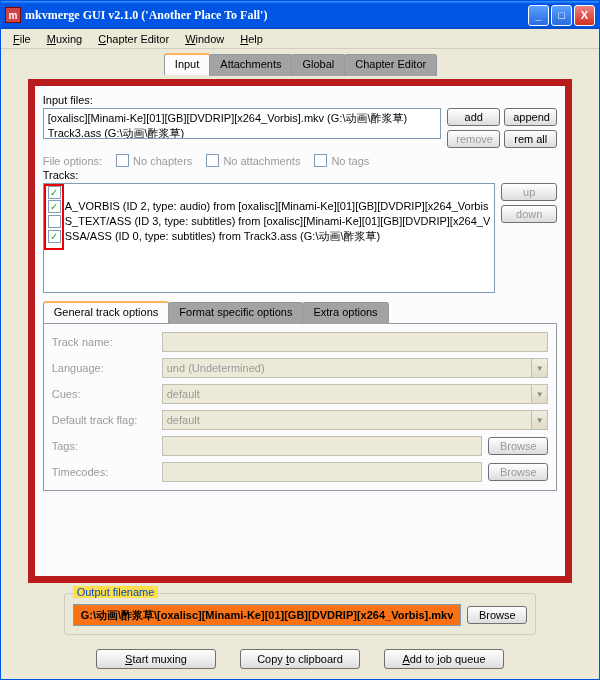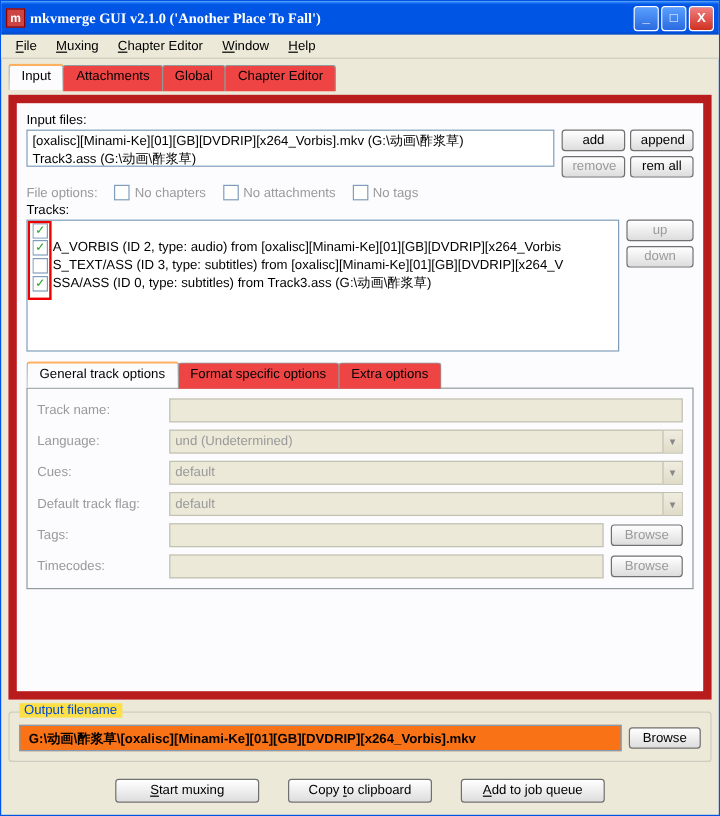--- a/index.html
+++ b/index.html
@@ -53,28 +53,29 @@
     padding: 0 4px;
     border-bottom: 1px solid #d0ccc0;
   }
   .menu-item { padding: 2px 8px; cursor:default; }
   .menu-item u { text-decoration: underline; }
   .client {
     flex:1;
     padding: 4px 6px 6px 6px;
     display:flex; flex-direction:column;
     gap: 4px;
+    align-items: center;
   }
   
   .tabstrip { display:flex; height:22px; position:relative; }
   .tab {
     padding: 3px 10px;
     border: 1px solid #919b9c;
     border-bottom: none;
-    background: #ef4444;
+    background: #a3a3a3;
     margin-right: -1px;
     position:relative;
     top:1px;
     border-radius: 3px 3px 0 0;
     cursor:default;
   }
   .tab.active {
     background:#fcfcfe;
     border-top: 2px solid #ffb160;
     z-index: 2;

